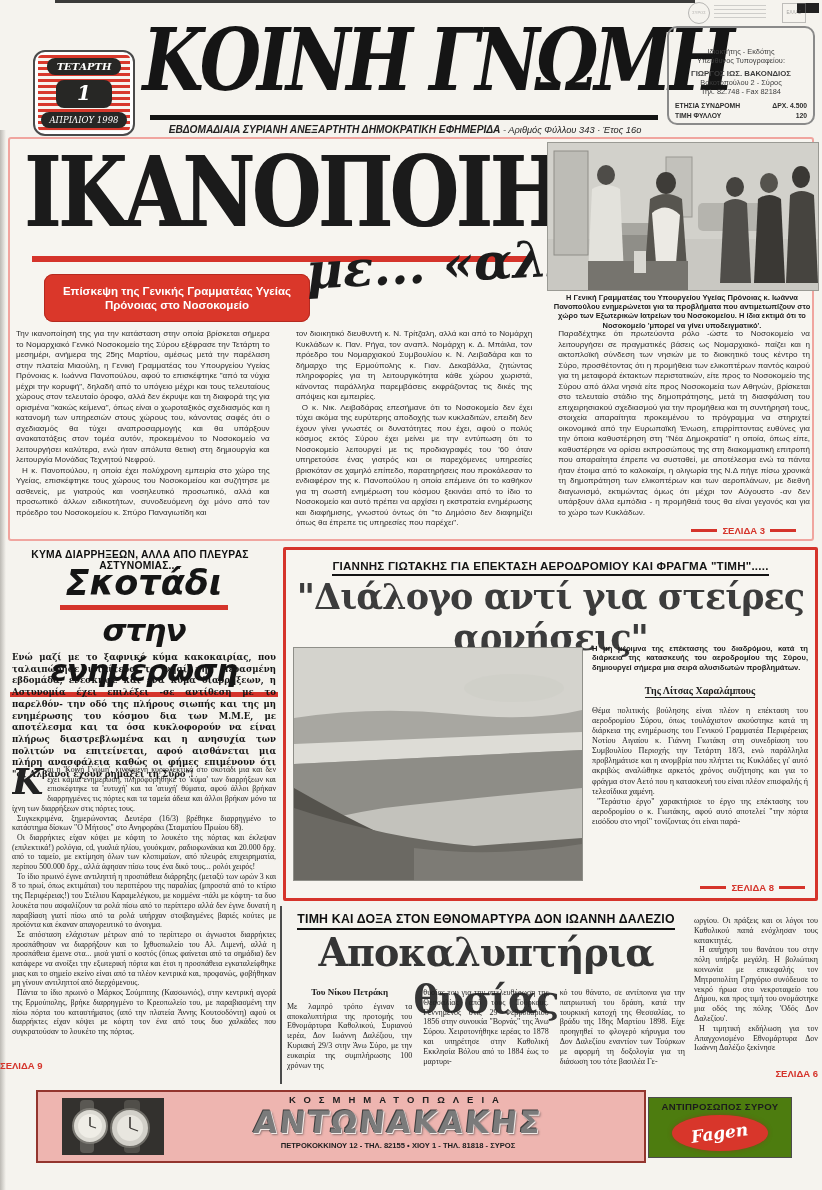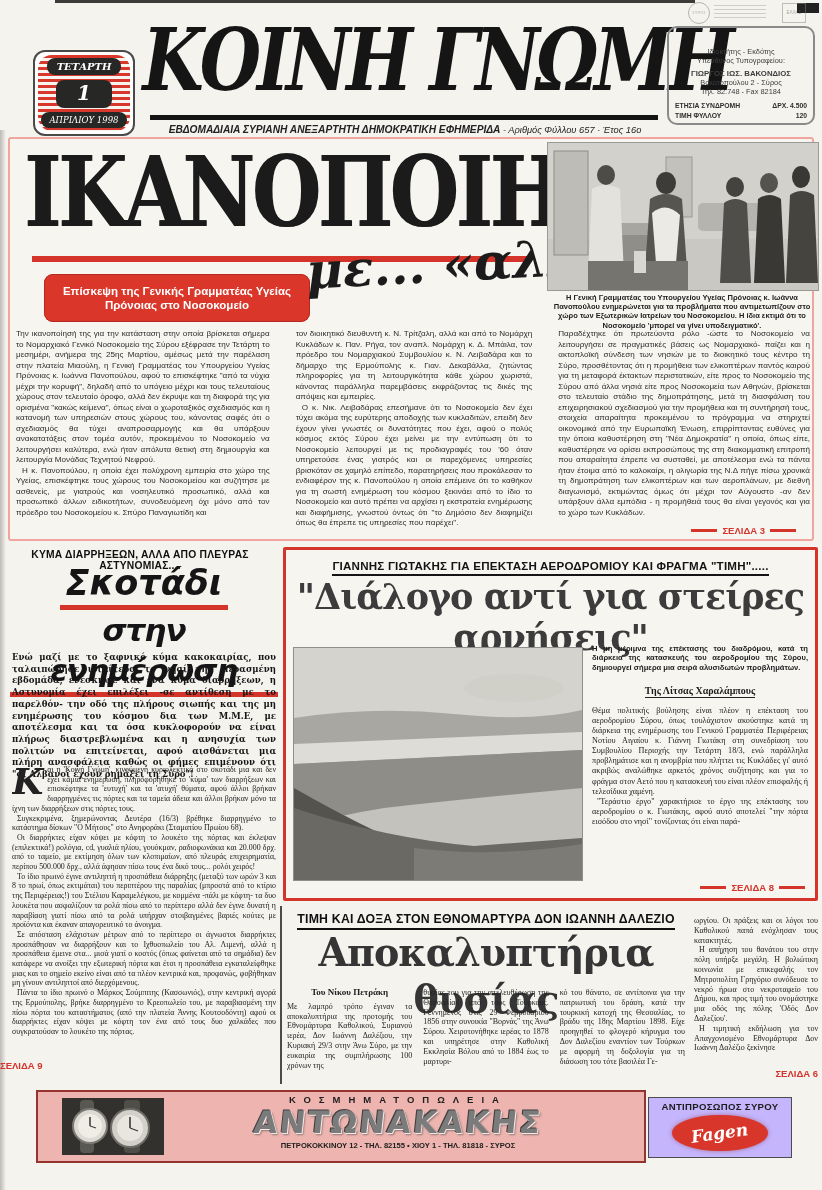--- a/index.html
+++ b/index.html
@@ -7,21 +7,21 @@
         overflow:hidden;font-family:"Liberation Sans",sans-serif;color:#1c1c1c;}
   .abs{position:absolute;}
   
   .scan-top{left:55px;top:0;width:640px;height:3px;background:#1a1a1a;opacity:.85;}
   .scan-corner{left:797px;top:3px;width:22px;height:10px;background:#222;}
   .scan-left{left:0;top:130px;width:6px;height:1060px;background:linear-gradient(90deg,#8d8a84,rgba(141,138,132,0));opacity:.55;}
 
   
   .datebox{left:33px;top:50px;width:102px;height:86px;background:#fff;border:2px solid #4a4a4a;
            border-radius:12px;padding:3px;box-sizing:border-box;}
-  .datebox-in{width:100%;height:100%;border-radius:14px;overflow:hidden;
+  .datebox-in{width:100%;height:100%;border-radius:4px;overflow:hidden;
       background:repeating-linear-gradient(180deg,#d8382c 0 3px,#f7f4ef 3px 6px);
       display:flex;flex-direction:column;align-items:center;justify-content:space-between;padding:3px 0;box-sizing:border-box;}
   .pill{background:#272725;color:#fff;border-radius:8px;font-family:"DejaVu Serif",serif;
         font-style:italic;text-align:center;}
   .pill.day{width:74px;font-size:10px;font-weight:bold;padding:3px 0;}
   .pill.num{width:56px;font-size:20px;font-weight:bold;padding:1px 0 3px;}
   .pill.my{width:86px;font-size:8.5px;padding:3px 0;}
   .masthead-title{left:85px;top:8px;width:640px;height:106px;text-align:center;
       font-family:"DejaVu Serif",serif;font-weight:bold;font-style:italic;
       font-size:86px;line-height:104px;letter-spacing:-5px;color:#151515;
@@ -130,21 +130,21 @@
   
   .adband{left:36px;top:1090px;width:610px;height:73px;background:#eeb5b0;border:2px solid #93352e;
       box-sizing:border-box;}
   .ad-watches{left:24px;top:6px;width:102px;height:57px;}
   .ad-center{left:140px;top:2px;width:440px;text-align:center;}
   .ad-category{font-weight:bold;font-size:9.5px;letter-spacing:8px;color:#1e1e1e;}
   .ad-name{font-family:"DejaVu Sans",sans-serif;font-weight:bold;font-size:31px;line-height:34px;
       letter-spacing:2px;color:#7b7b7b;transform:skewX(-6deg);
       text-shadow:1px 1px 0 #f2e9e6,-1px -1px 0 #3f3f3f,2px 2px 2px rgba(60,60,60,.5);}
   .ad-address{font-weight:bold;font-size:7.6px;color:#202020;margin-top:2px;}
-  .ad-agent{left:610px;top:5px;width:144px;height:61px;background:#c4b5fd;border:1.5px solid #4c4c4c;
+  .ad-agent{left:610px;top:5px;width:144px;height:61px;background:#4d7c0f;border:1.5px solid #4c4c4c;
       box-sizing:border-box;text-align:center;}
   .ad-agent-label{font-weight:bold;font-size:9.6px;color:#1c1c1c;margin-top:3px;letter-spacing:.3px;}
   .fagen{margin:3px auto 0;width:96px;height:36px;background:#d8362b;border-radius:50%;
       display:flex;align-items:center;justify-content:center;box-shadow:0 0 4px rgba(150,40,30,.5);}
   .fagen span{font-family:"DejaVu Serif",serif;font-style:italic;font-weight:bold;font-size:17px;
       color:#fff;transform:rotate(-8deg);}
 </style>
 </head>
 <body>
 
@@ -159,21 +159,21 @@
       <div class="pill day">ΤΕΤΑΡΤΗ</div>
       <div class="pill num">1</div>
       <div class="pill my">ΑΠΡΙΛΙΟΥ 1998</div>
     </div>
   </div>
 
   <div class="abs masthead-title">ΚΟΙΝΗ ΓΝΩΜΗ</div>
   <div class="abs masthead-rule"></div>
   <div class="abs masthead-subtitle">
     <span>ΕΒΔΟΜΑΔΙΑΙΑ ΣΥΡΙΑΝΗ ΑΝΕΞΑΡΤΗΤΗ ΔΗΜΟΚΡΑΤΙΚΗ ΕΦΗΜΕΡΙΔΑ</span>
-    <span class="issue">- Αριθμός Φύλλου 657 · Έτος 16ο</span>
+    <span class="issue">- Αριθμός Φύλλου 343 · Έτος 16ο</span>
   </div>
 
   <div class="abs stamp">
     <div class="ring" style="left:0;top:1px;">ΣΥΡΟΣ</div>
     <div class="waves"></div>
     <div class="hellas">ΕΛΛΑΣ</div>
   </div>
 
   <div class="abs pubbox">
     <div>Ιδιοκτήτης - Εκδότης</div>

